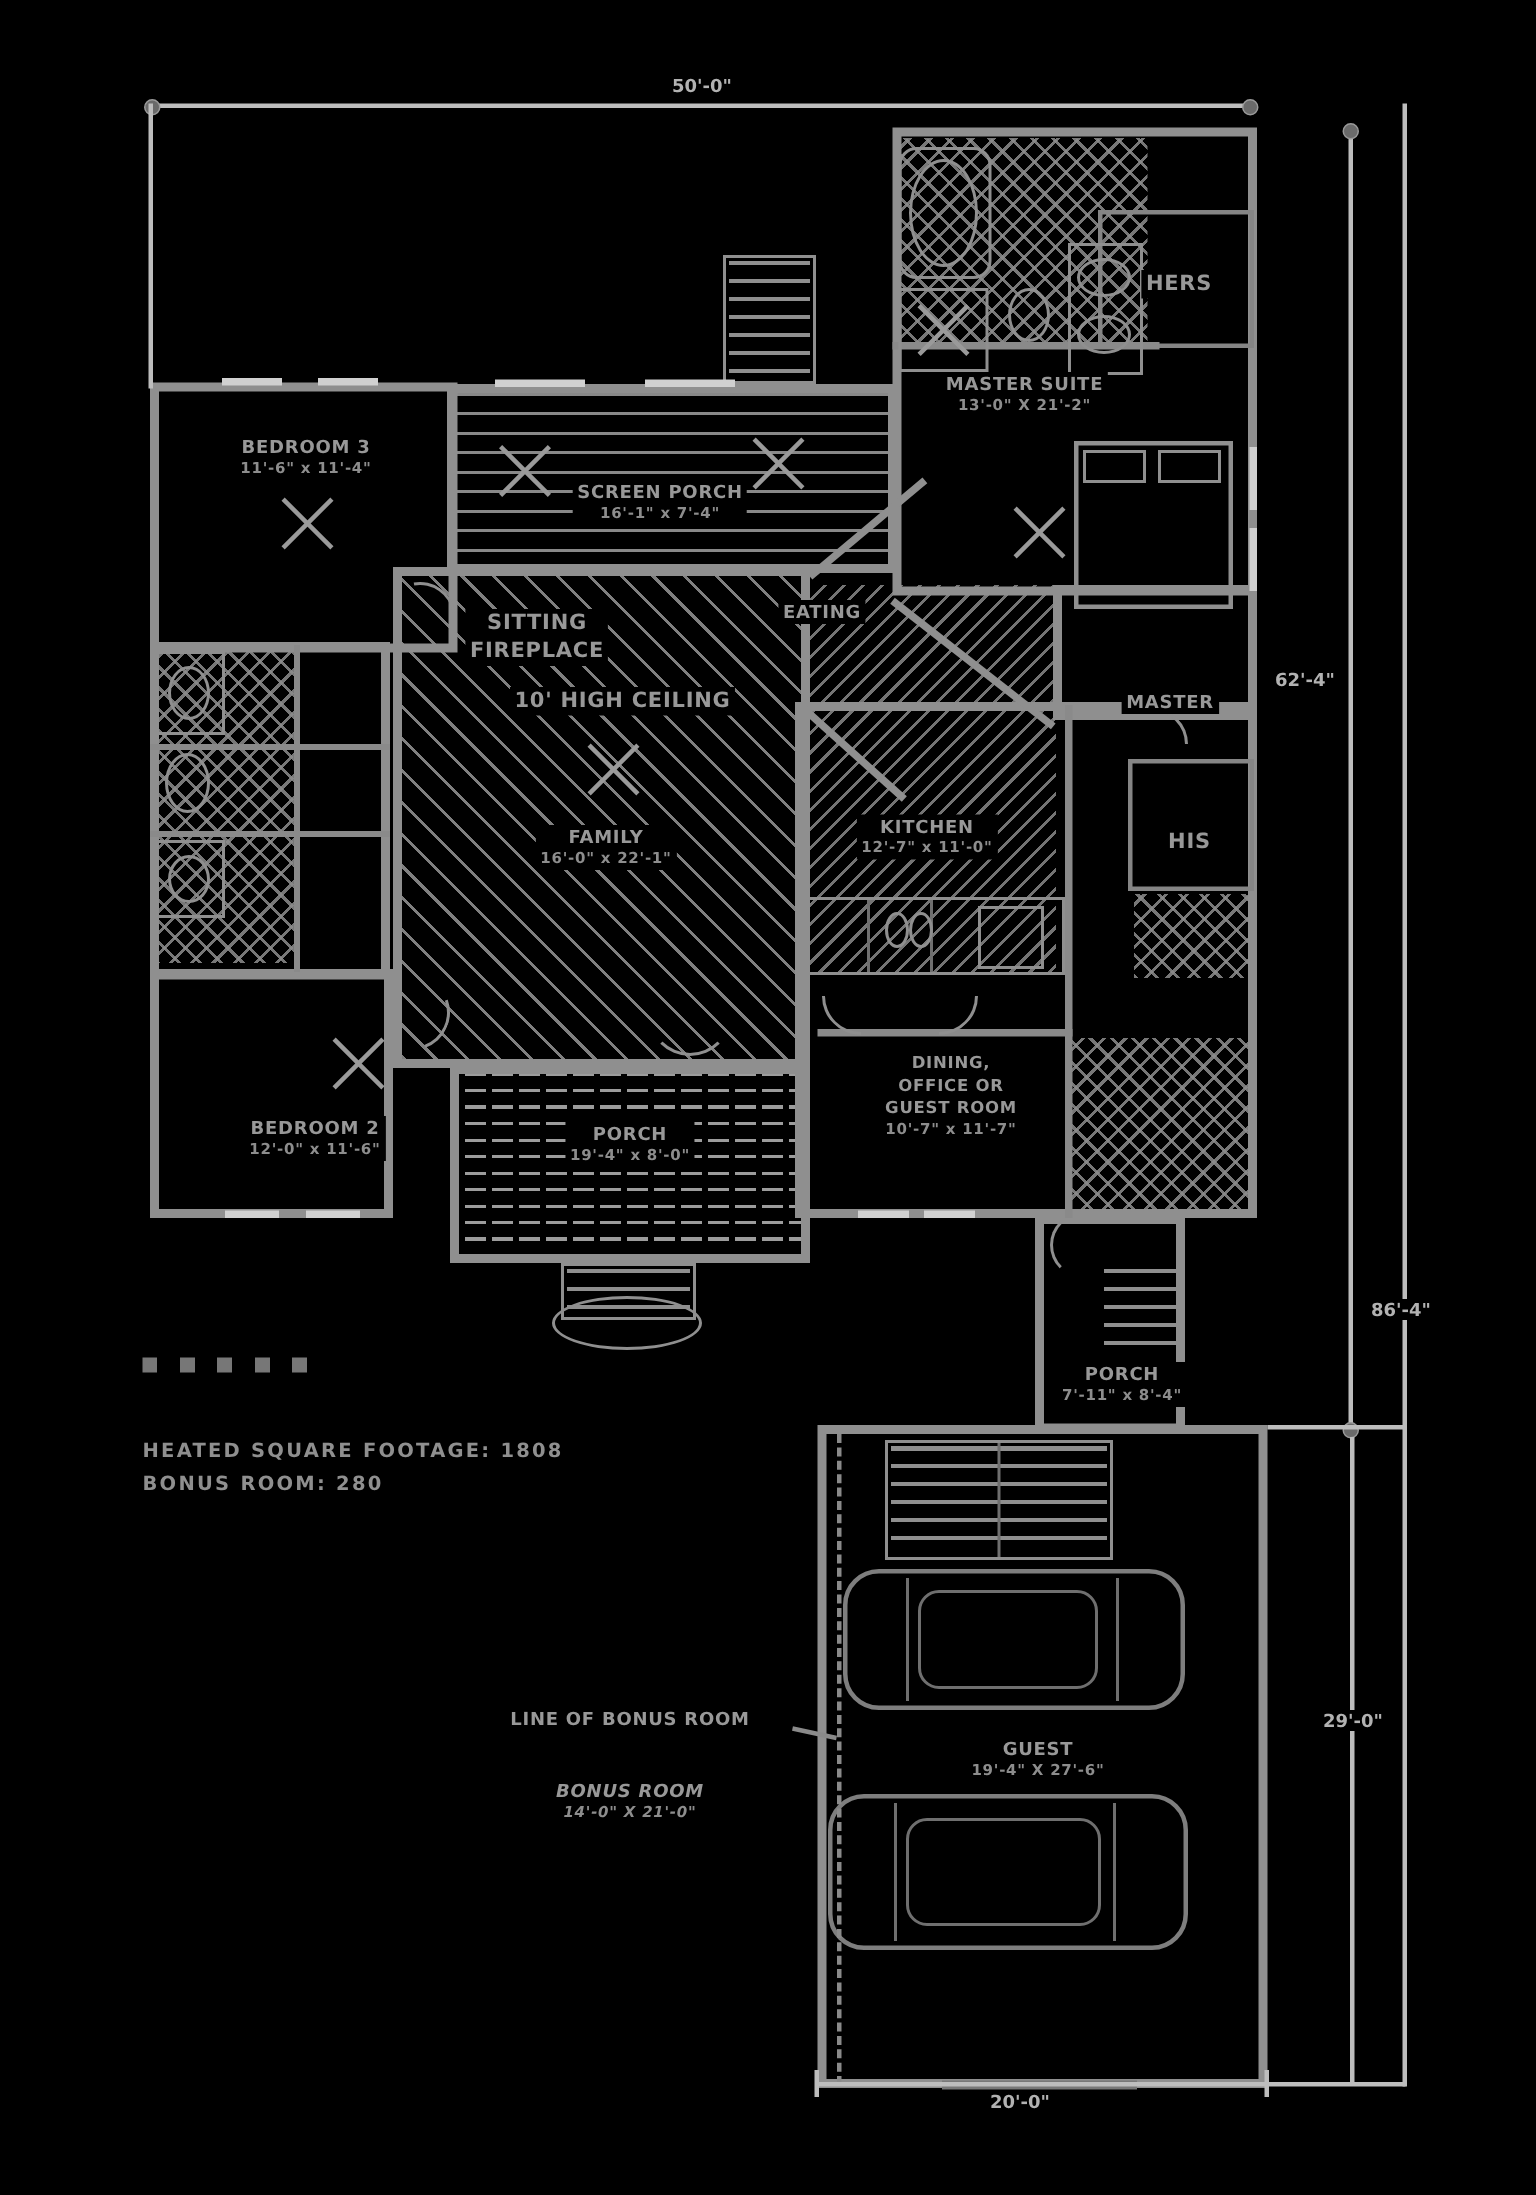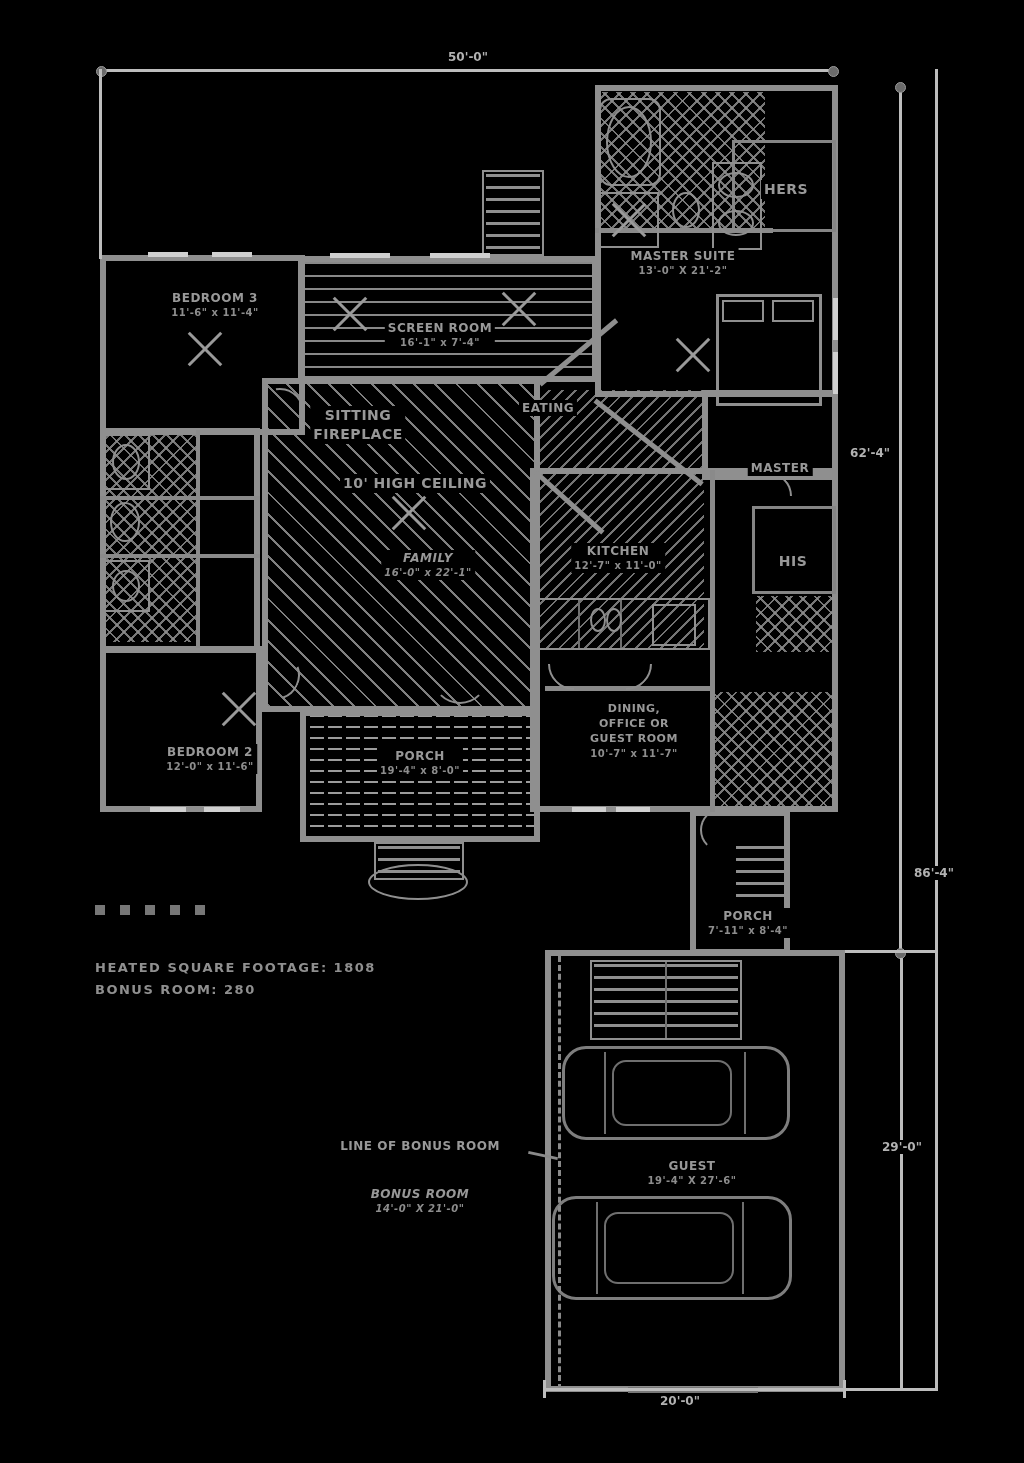--- a/index.html
+++ b/index.html
@@ -173,42 +173,42 @@
   <div class="dimh" style="left:545px;top:1388px;width:392px;"></div>
   <div class="dimv" style="left:543px;top:1380px;height:18px;"></div>
   <div class="dimv" style="left:843px;top:1380px;height:18px;"></div>
 
   <div class="dim" style="left:468px;top:50px;transform:translateX(-50%);">50'-0"</div>
   <div class="dim" style="left:893px;top:446px;transform:translateX(-100%);">62'-4"</div>
   <div class="dim" style="left:934px;top:866px;transform:translateX(-50%);">86'-4"</div>
   <div class="dim" style="left:902px;top:1140px;transform:translateX(-50%);">29'-0"</div>
   <div class="dim" style="left:680px;top:1394px;transform:translateX(-50%);">20'-0"</div>
 
-  <div class="lbl" style="left:215px;top:290px;text-align:center;">
+  <div class="lbl" style="left:204px;top:290px;text-align:center;">
     <div>BEDROOM 3</div>
     <div class="sz">11'-6" x 11'-4"</div>
   </div>
   <div class="lbl" style="left:440px;top:320px;">
-    <div>SCREEN ROOM</div>
+    <div>SCREEN PORCH</div>
     <div class="sz">16'-1" x 7'-4"</div>
   </div>
   <div class="lbl" style="left:683px;top:248px;">
     <div>MASTER SUITE</div>
     <div class="sz">13'-0" X 21'-2"</div>
   </div>
   <div class="lbl lbl-sm" style="left:786px;top:180px;">HERS</div>
   <div class="lbl lbl-sm" style="left:793px;top:552px;">HIS</div>
   <div class="lbl" style="left:780px;top:460px;">MASTER</div>
   <div class="lbl lbl-sm" style="left:358px;top:406px;">
     <div>SITTING</div>
     <div>FIREPLACE</div>
   </div>
   <div class="lbl" style="left:548px;top:400px;">EATING</div>
-  <div class="lbl lbl-sm" style="left:415px;top:474px;">10' HIGH CEILING</div>
-  <div class="lbl" style="left:428px;top:550px;font-style:italic;">
+  <div class="lbl lbl-sm" style="left:415px;top:458px;">10' HIGH CEILING</div>
+  <div class="lbl" style="left:404px;top:550px;">
     <div>FAMILY</div>
     <div class="sz">16'-0" x 22'-1"</div>
   </div>
   <div class="lbl" style="left:618px;top:543px;">
     <div>KITCHEN</div>
     <div class="sz">12'-7" x 11'-0"</div>
   </div>
   <div class="lbl" style="left:210px;top:744px;">
     <div>BEDROOM 2</div>
     <div class="sz">12'-0" x 11'-6"</div>

